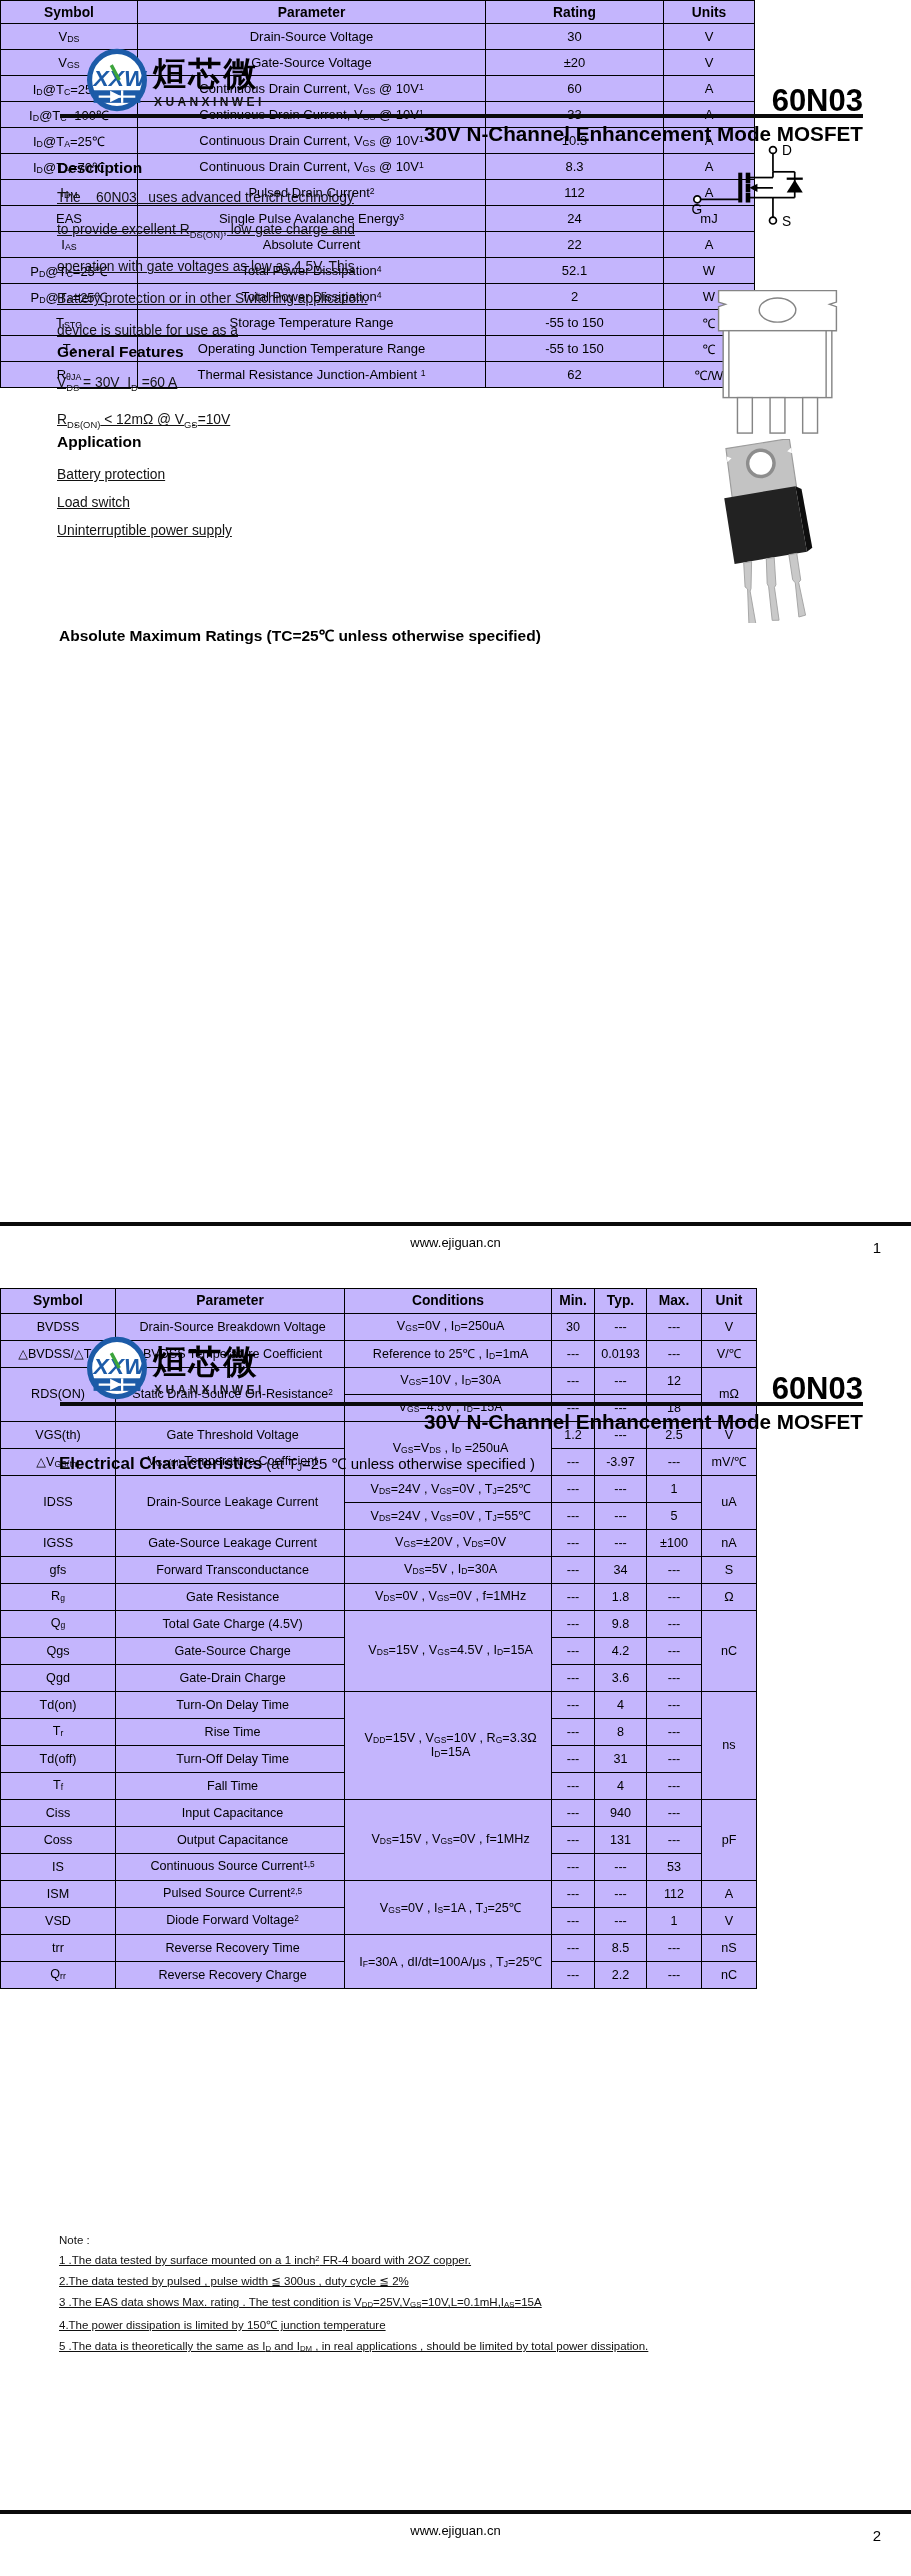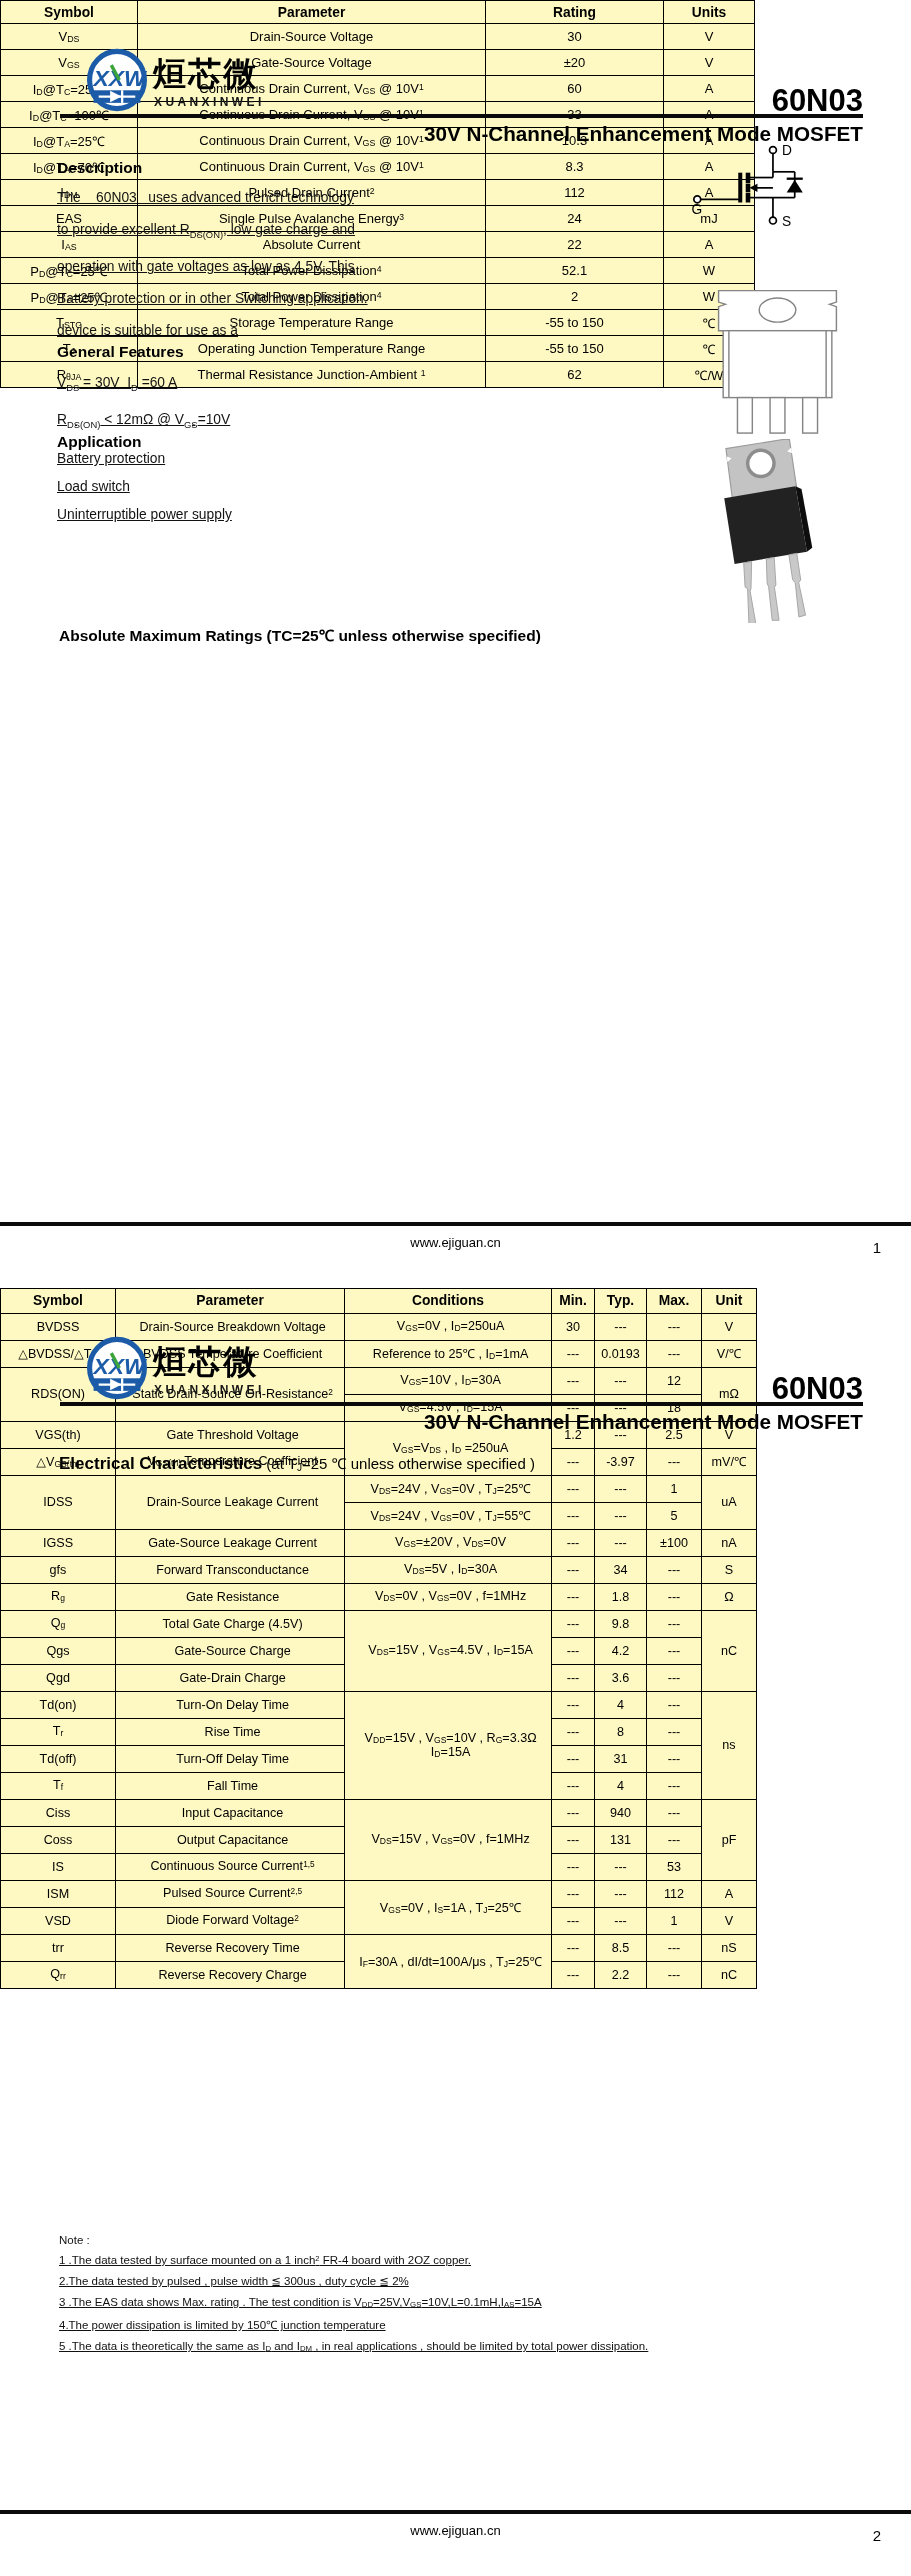--- a/index.html
+++ b/index.html
@@ -11,21 +11,21 @@
   .brand-cn{position:absolute;left:153px;top:57px;font-size:33px;font-weight:bold;letter-spacing:2.3px;line-height:1;}
   .brand-en{position:absolute;left:154px;top:95px;font-size:12px;font-weight:600;letter-spacing:3.4px;color:#161616;}
   .pn{position:absolute;right:48px;top:85px;font-size:31px;font-weight:800;letter-spacing:0px;line-height:1;}
   .rule{position:absolute;left:60px;right:48px;top:114px;height:4px;background:#0a0a0a;}
   .subtitle{position:absolute;right:48px;top:122px;font-size:20.7px;font-weight:bold;}
   
   .h1{font-size:15.5px;font-weight:bold;}
   .bodytext{font-size:13.8px;color:#121212;}
   .tline{white-space:nowrap;text-decoration:underline;}
   
-  table.tbl{border-collapse:collapse;table-layout:fixed;border:1.7px solid #000;background:#fef9c3;}
+  table.tbl{border-collapse:collapse;table-layout:fixed;border:1.7px solid #000;background:#c4b5fd;}
   .tbl th,.tbl td{border:1.1px solid #000;text-align:center;vertical-align:middle;padding:0;overflow:hidden;font-weight:normal;}
   .tbl th{font-weight:bold;}
   .abs-t th{height:22.4px;font-size:13.8px;}
   .abs-t td{height:25px;font-size:13px;}
   .ec-t th{height:23.5px;font-size:13.8px;}
   .ec-t td{height:26px;font-size:12.6px;}
   .tbl td.cl{text-align:center;padding-left:5.2px;margin-left:32px;}
   sub{font-size:68%;vertical-align:-14%;}
   sup{font-size:66%;vertical-align:34%;}
   
@@ -68,21 +68,21 @@
       <div class="tline">device is suitable for use as a</div>
     </div>
 
   <div class="abs h1" style="left:57px;top:343px;">General Features</div>
   <div class="abs bodytext" style="left:57px;top:367px;line-height:32px;">
       <div class="tline">V<sub>DS</sub> = 30V&nbsp;&nbsp;I<sub>D</sub> =60 A</div>
       <div class="tline">R<sub>DS(ON)</sub> &lt; 12mΩ @ V<sub>GS</sub>=10V</div>
     </div>
 
   <div class="abs h1" style="left:57px;top:433px;">Application</div>
-  <div class="abs bodytext" style="left:57px;top:445px;line-height:28px;">
+  <div class="abs bodytext" style="left:57px;top:461px;line-height:28px;">
       <div class="tline">Battery protection</div>
       <div class="tline">Load switch</div>
       <div class="tline">Uninterruptible power supply</div>
     </div>
 
   <svg class="abs" style="left:680px;top:142px;" width="132" height="86" viewBox="0 0 230 150">
     <g stroke="#000" stroke-width="3" fill="none">
       <circle cx="162" cy="14" r="6" fill="#fff"></circle>
       <line x1="162" y1="20" x2="162" y2="52"></line>
       <line x1="162" y1="52" x2="200" y2="52"></line>

